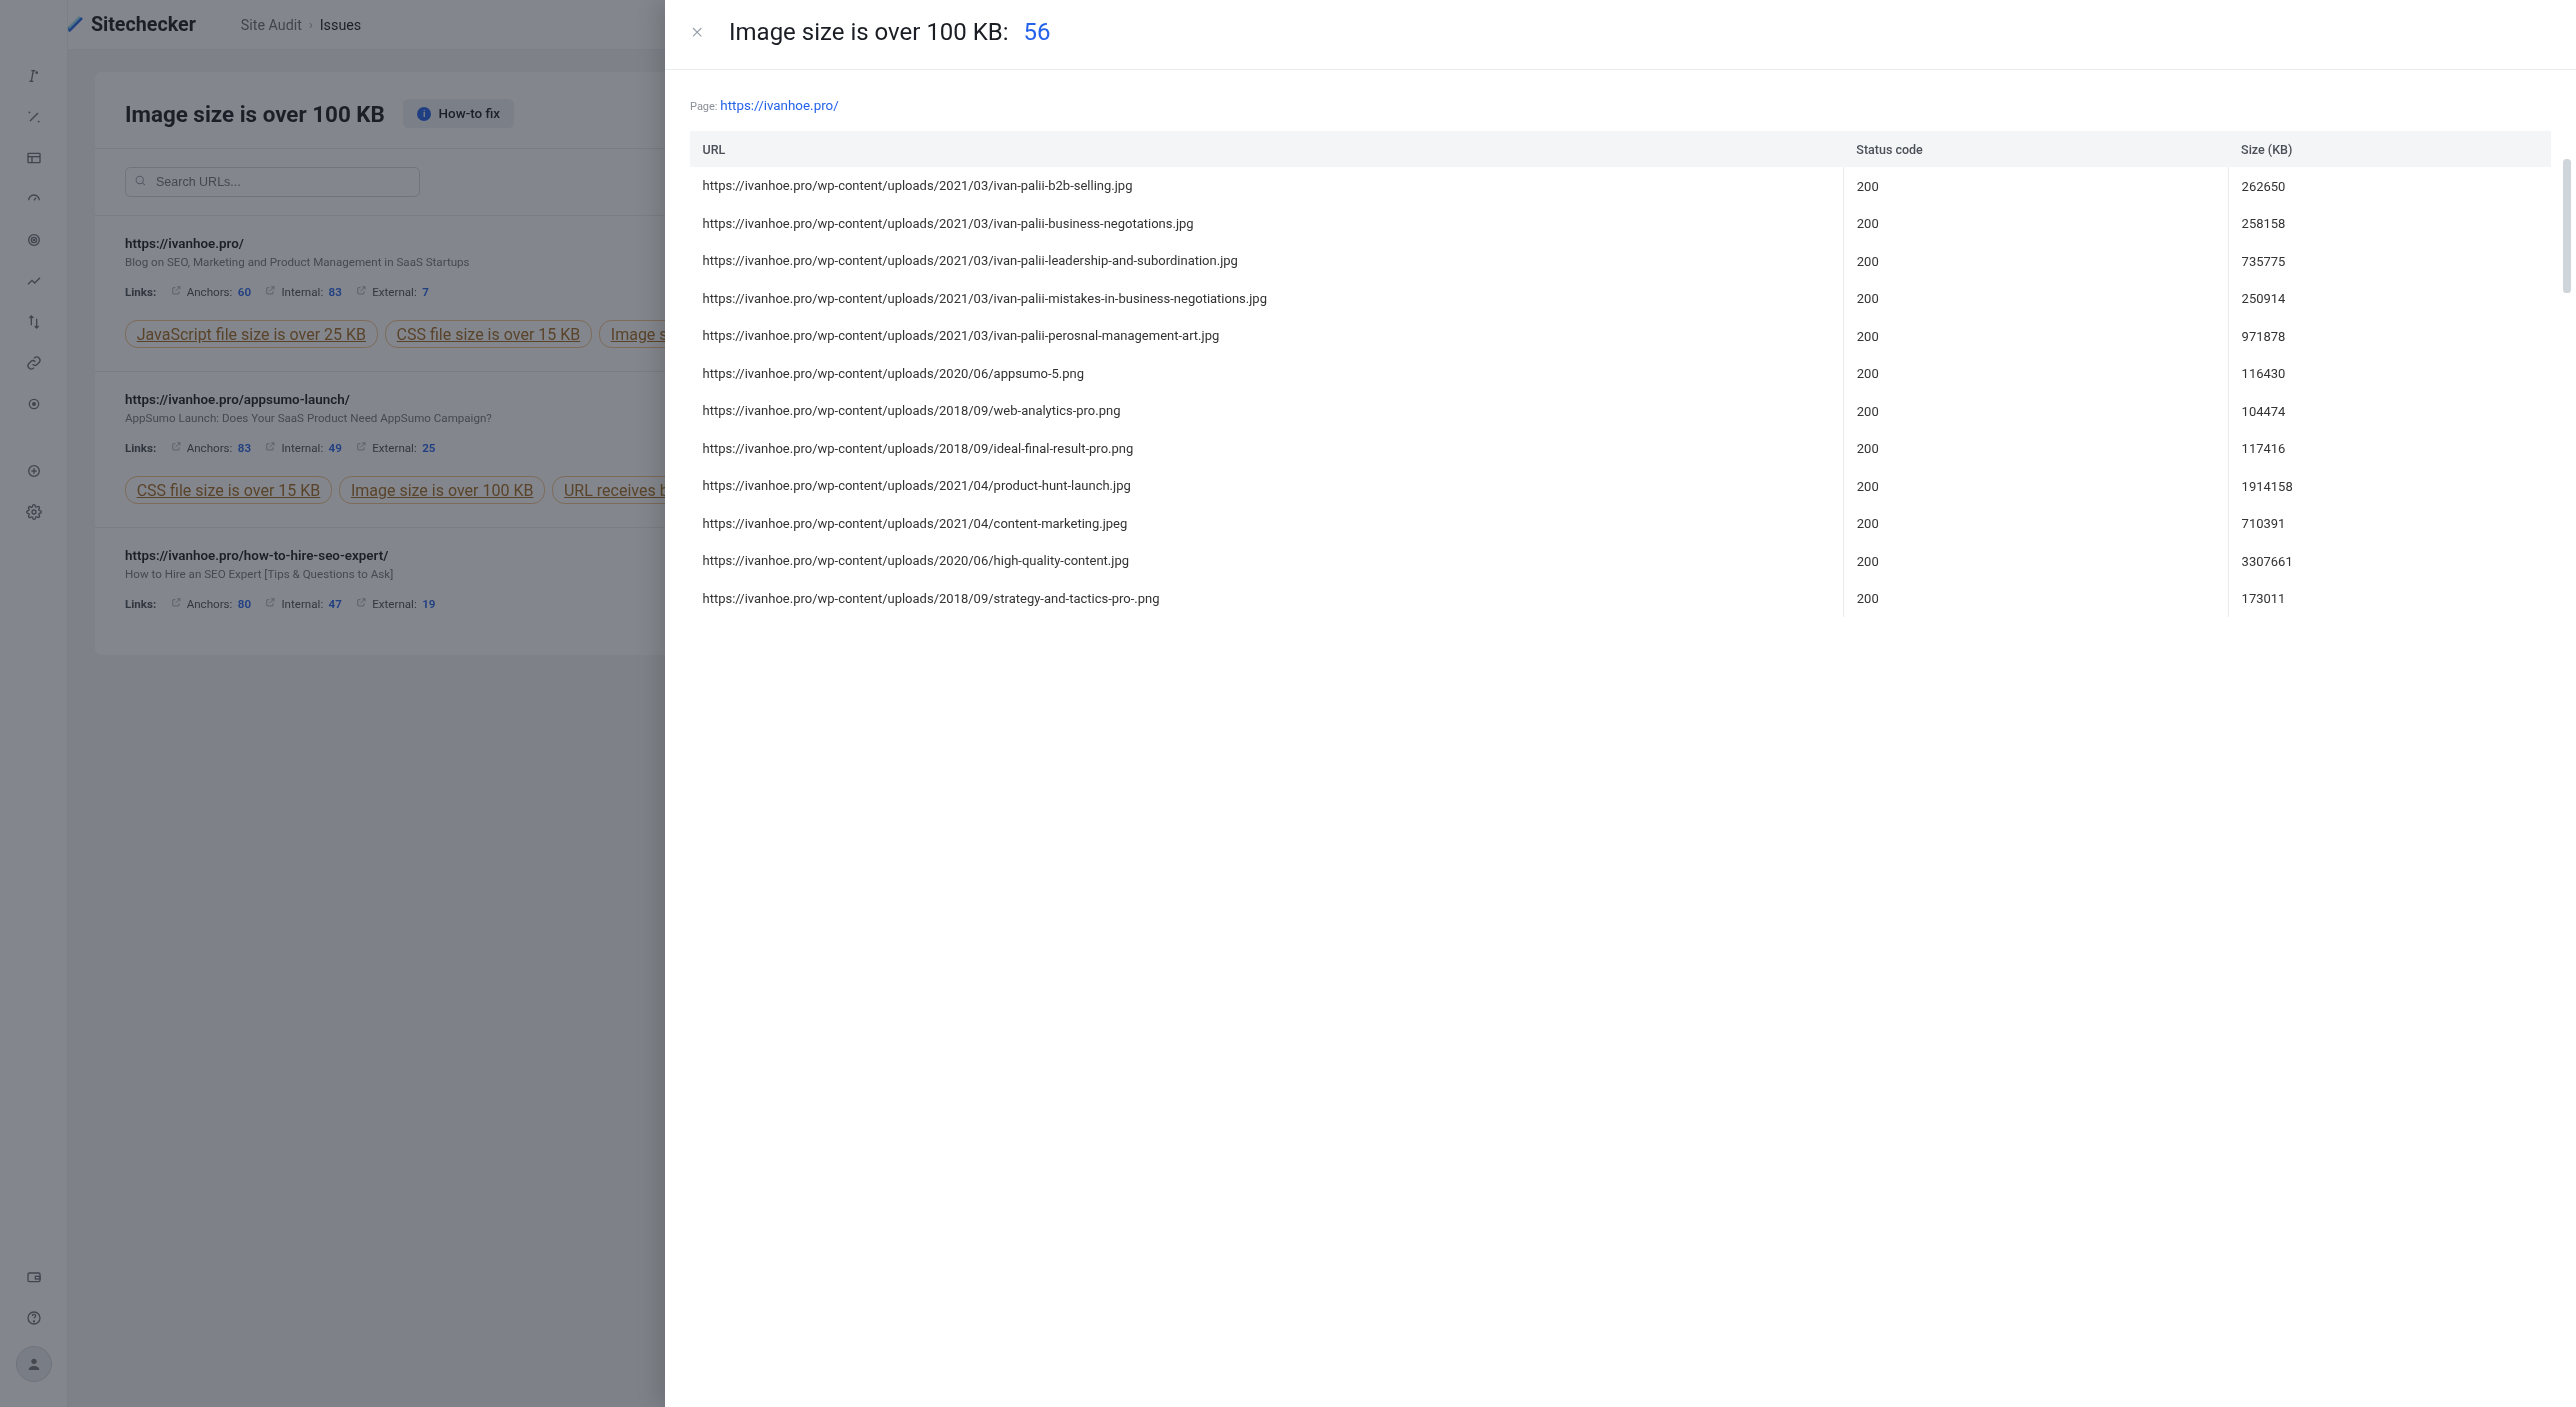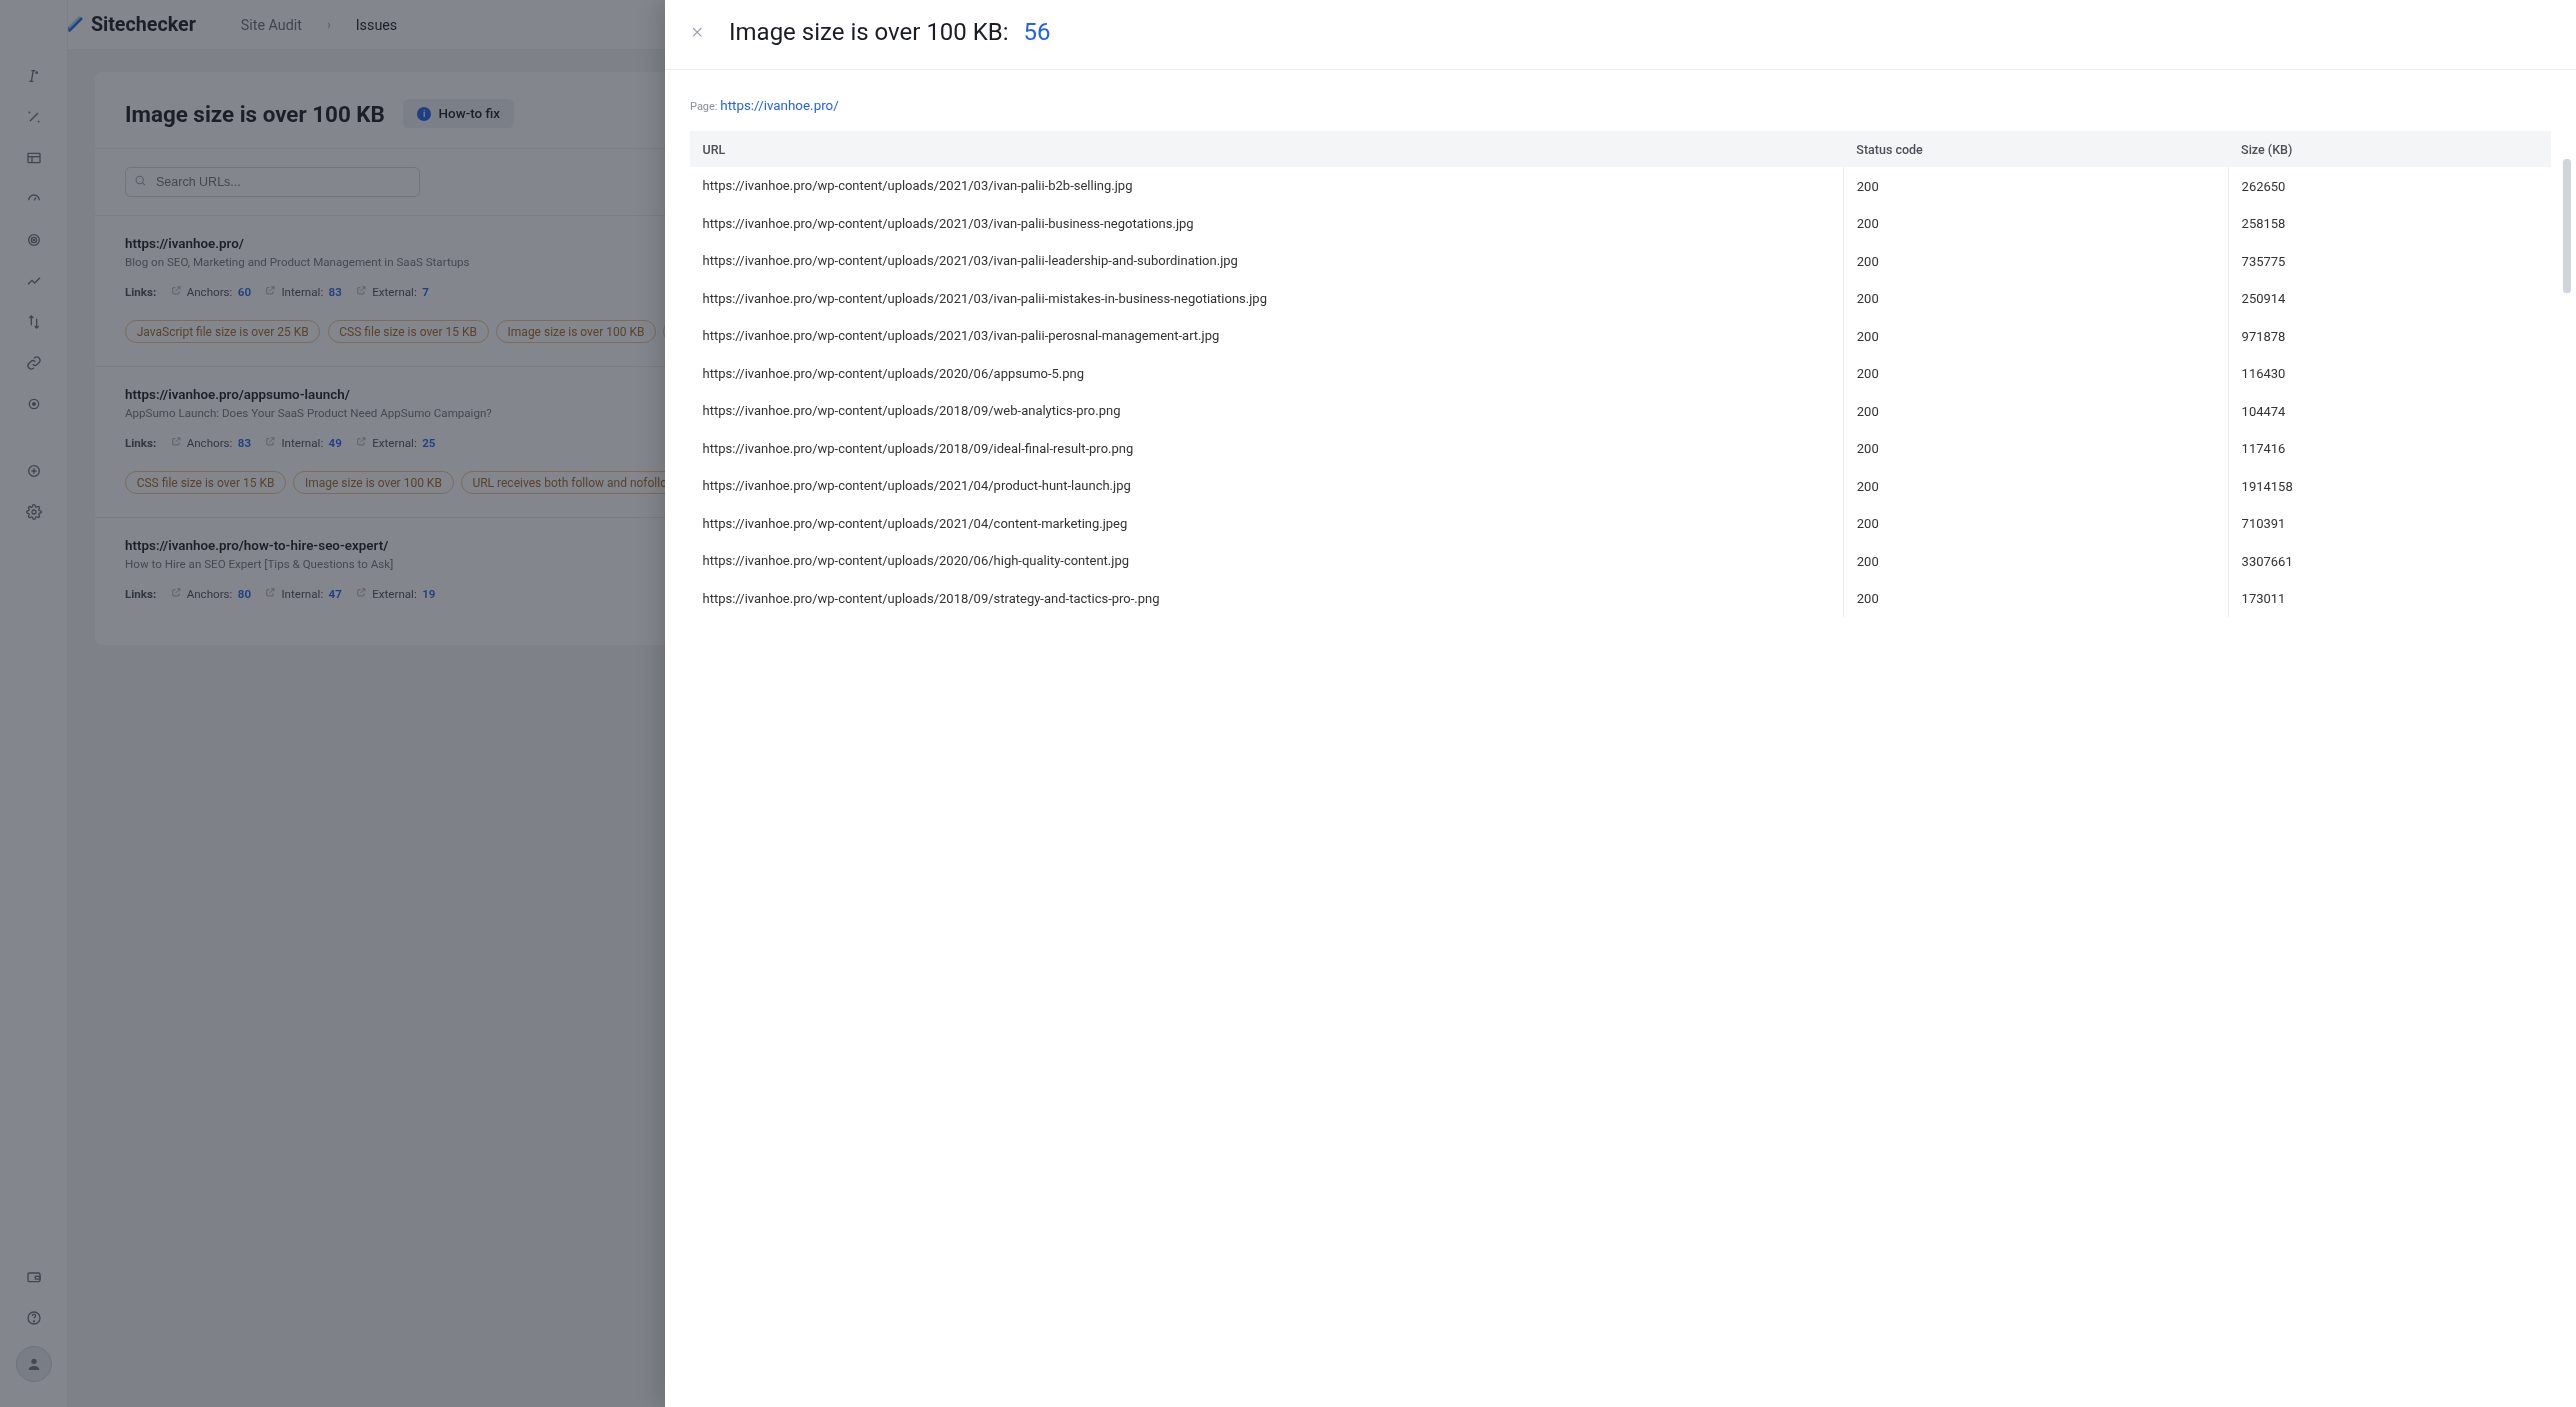--- a/index.html
+++ b/index.html
@@ -10,21 +10,21 @@
     .overlay { position: absolute; inset: 0; background: rgba(30,35,45,0.55); z-index: 40; pointer-events: none; }
     
     
     .topbar { position: fixed; top: 0; left: 0; right: 0; height: 50px; background: #fff; display: flex; align-items: center; padding: 0 16px; z-index: 20; border-bottom: 0.9px solid #eef0f2; }
     .hamburger { width: 19.7px; height: 14.3px; display: flex; flex-direction: column; justify-content: space-between; cursor: pointer; margin-right: 25px; }
     .hamburger span { display: block; height: 1.8px; background: #9aa0a6; border-radius: 1.8px; }
     .brand { display: flex; align-items: center; gap: 7.2px; margin-right: 45px; }
     .logo-mark { width: 23px; height: 23px; position: relative; }
     .logo-mark svg { width: 23px; height: 23px; }
     .brand-name { font-size: 19.7px; font-weight: 700; color: #1a1d23; }
-    .breadcrumb { display: flex; align-items: center; gap: 25px; font-size: 14.3px; color: #1a1d23; }
+    .breadcrumb { display: flex; align-items: center; gap: 7px; font-size: 14.3px; color: #1a1d23; }
     .crumb-sep { color: #9aa0a6; font-size: 12.5px; }
     .crumb-muted { color: #6a6f78; }
     .crumb-strong { font-weight: 400; }
     
     
     .sidebar { width: 68px; background: #fff; padding-top: 63px; display: flex; flex-direction: column; align-items: center; gap: 16px; border-right: 0.9px solid #eef0f2; height: 100vh; position: relative; z-index: 20; }
     .sidebar-item { width: 25px; height: 25px; display: flex; align-items: center; justify-content: center; color: #6a6f78; cursor: pointer; }
     .sidebar-spacer { flex: 1; }
     .sidebar-bottom { display: flex; flex-direction: column; align-items: center; gap: 16px; padding-bottom: 25px; }
     .avatar-circle { width: 36px; height: 36px; border-radius: 50%; background: #e9edf2; border: 0.9px solid #d0d5dc; display: flex; align-items: center; justify-content: center; color: #777; }
@@ -44,21 +44,21 @@
     
     .page-card { padding: 19.7px 30px 23px; border-top: 0.9px solid #e9ecef; }
     .page-url { font-size: 13.4px; font-weight: 600; color: #1a1d23; margin-bottom: 3.6px; }
     .page-desc { font-size: 11.6px; color: #73787f; margin-bottom: 16px; }
     .links-row { display: flex; align-items: center; gap: 14.3px; font-size: 11.6px; color: #4b5058; margin-bottom: 21.5px; }
     .links-label { font-weight: 700; }
     .link-stat { display: inline-flex; align-items: center; gap: 5.4px; }
     .link-stat .count { color: #2462e9; font-weight: 600; }
     .link-icon { color: #98a0a9; font-size: 10.7px; }
     .chips { display: flex; flex-wrap: wrap; gap: 7.2px; }
-    .chip { display: inline-flex; align-items: center; padding: 3.6px 10.7px; border: 0.9px solid #d4d9de; border-radius: 12.5px; font-size: 12px; color: #4b5058; background: #fff; }
+    .chip { display: inline-flex; align-items: center; padding: 3.6px 10.7px; border: 0.9px solid #d4d9de; border-radius: 12.5px; font-size: 16px; color: #4b5058; background: #fff; text-decoration: underline; }
     .chip.orange { border-color: #f1c28c; color: #a36c26; }
     .chip.blue { border-color: #a8c5f2; color: #2a62c9; }
     
     
     .drawer { position: fixed; top: 0; right: 0; bottom: 0; width: calc(100% - 665px); min-width: 662px; background: #fff; z-index: 50; box-shadow: -7.2px 0 21.5px rgba(0,0,0,0.15); overflow-y: auto; }
     .drawer-head { display: flex; align-items: center; gap: 23px; padding: 18px 25px 23px; }
     .close-btn { width: 16px; height: 16px; position: relative; cursor: pointer; color: #98a0a9; font-size: 18px; line-height: 1; }
     .drawer-title { font-size: 24px; font-weight: 400; color: #1a1d23; }
     .drawer-title-count { color: #2462e9; margin-left: 9px; }
     .drawer-divider { border-top: 0.9px solid #e9ecef; }

